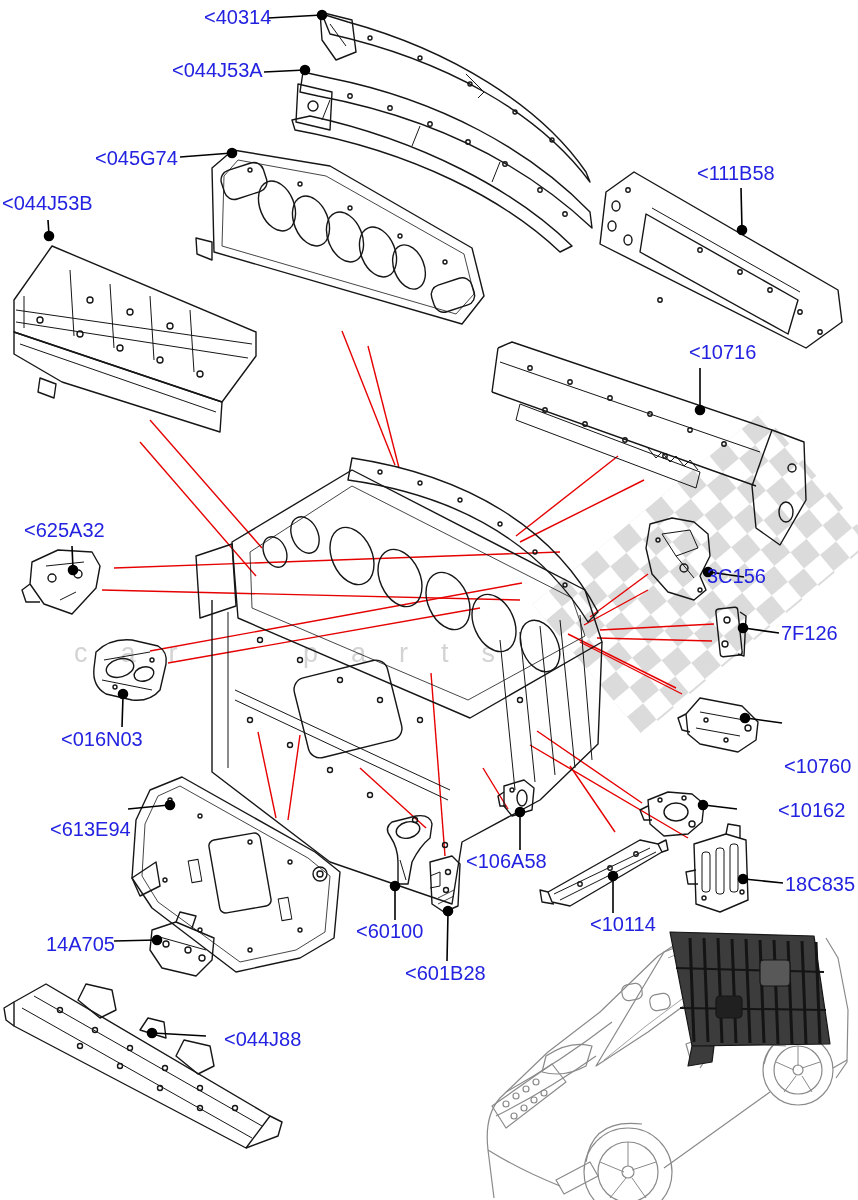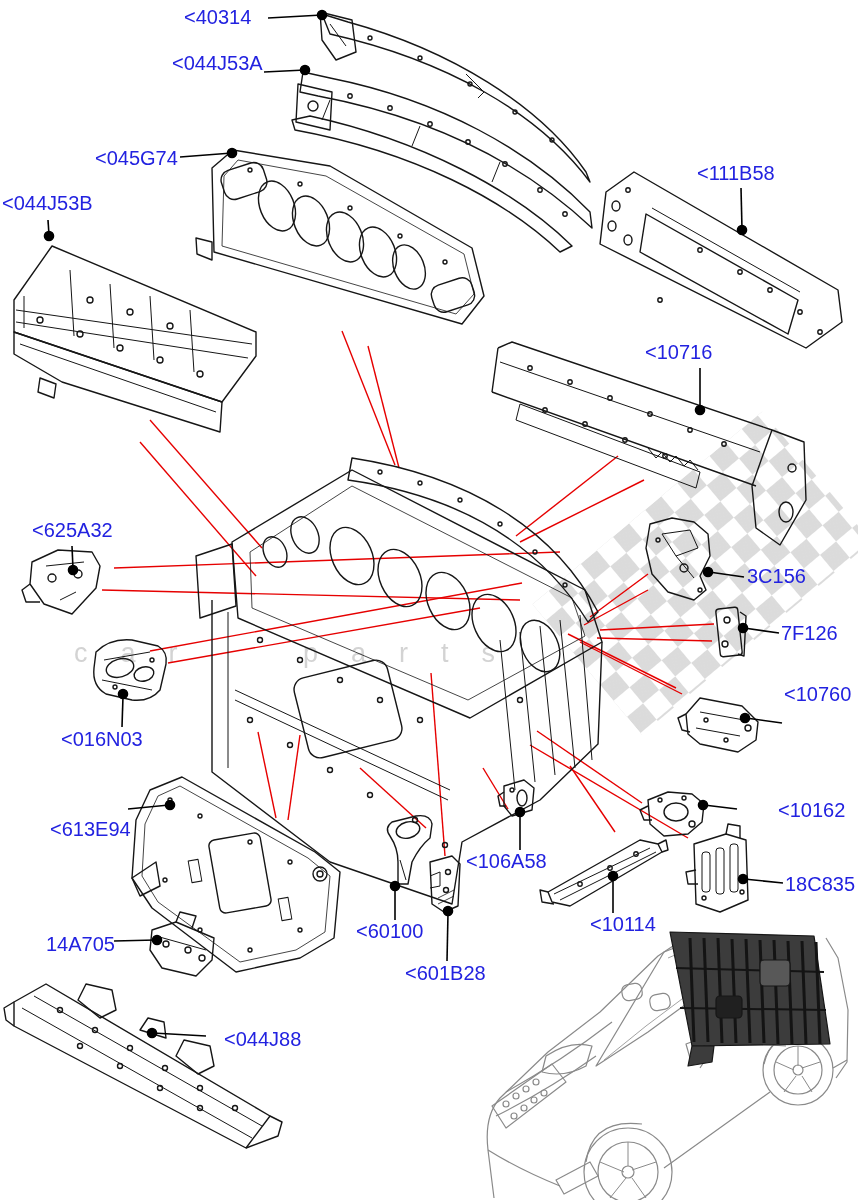--- a/index.html
+++ b/index.html
@@ -435,31 +435,31 @@
         <circle cx="613" cy="876" r="4.5"></circle>
       <line x1="114" y1="941" x2="156" y2="940"></line>
         <circle cx="157" cy="940" r="4.5"></circle>
       <line x1="447" y1="961" x2="448" y2="913"></line>
         <circle cx="448" cy="911" r="4.5"></circle>
       <line x1="206" y1="1036" x2="153" y2="1033"></line>
         <circle cx="152" cy="1033" r="4.5"></circle>
     </g>
   </svg>
 
-  <div class="part-label" style="left:184px;top:6px">&lt;40314</div>
-  <div class="part-label" style="left:172px;top:52px">&lt;044J53A</div>
+  <div class="part-label" style="left:204px;top:6px">&lt;40314</div>
+  <div class="part-label" style="left:172px;top:59px">&lt;044J53A</div>
   <div class="part-label" style="left:95px;top:147px">&lt;045G74</div>
   <div class="part-label" style="left:697px;top:162px">&lt;111B58</div>
   <div class="part-label" style="left:2px;top:192px">&lt;044J53B</div>
-  <div class="part-label" style="left:645px;top:341px">&lt;10716</div>
-  <div class="part-label" style="left:32px;top:519px">&lt;625A32</div>
-  <div class="part-label" style="left:747px;top:565px">3C156</div>
+  <div class="part-label" style="left:689px;top:341px">&lt;10716</div>
+  <div class="part-label" style="left:24px;top:519px">&lt;625A32</div>
+  <div class="part-label" style="left:707px;top:565px">3C156</div>
   <div class="part-label" style="left:781px;top:622px">7F126</div>
   <div class="part-label" style="left:61px;top:728px">&lt;016N03</div>
-  <div class="part-label" style="left:784px;top:683px">&lt;10760</div>
+  <div class="part-label" style="left:784px;top:755px">&lt;10760</div>
   <div class="part-label" style="left:50px;top:818px">&lt;613E94</div>
   <div class="part-label" style="left:778px;top:799px">&lt;10162</div>
   <div class="part-label" style="left:466px;top:850px">&lt;106A58</div>
   <div class="part-label" style="left:785px;top:873px">18C835</div>
   <div class="part-label" style="left:356px;top:920px">&lt;60100</div>
   <div class="part-label" style="left:590px;top:913px">&lt;10114</div>
   <div class="part-label" style="left:46px;top:933px">14A705</div>
   <div class="part-label" style="left:405px;top:962px">&lt;601B28</div>
   <div class="part-label" style="left:224px;top:1028px">&lt;044J88</div>
 </div>

